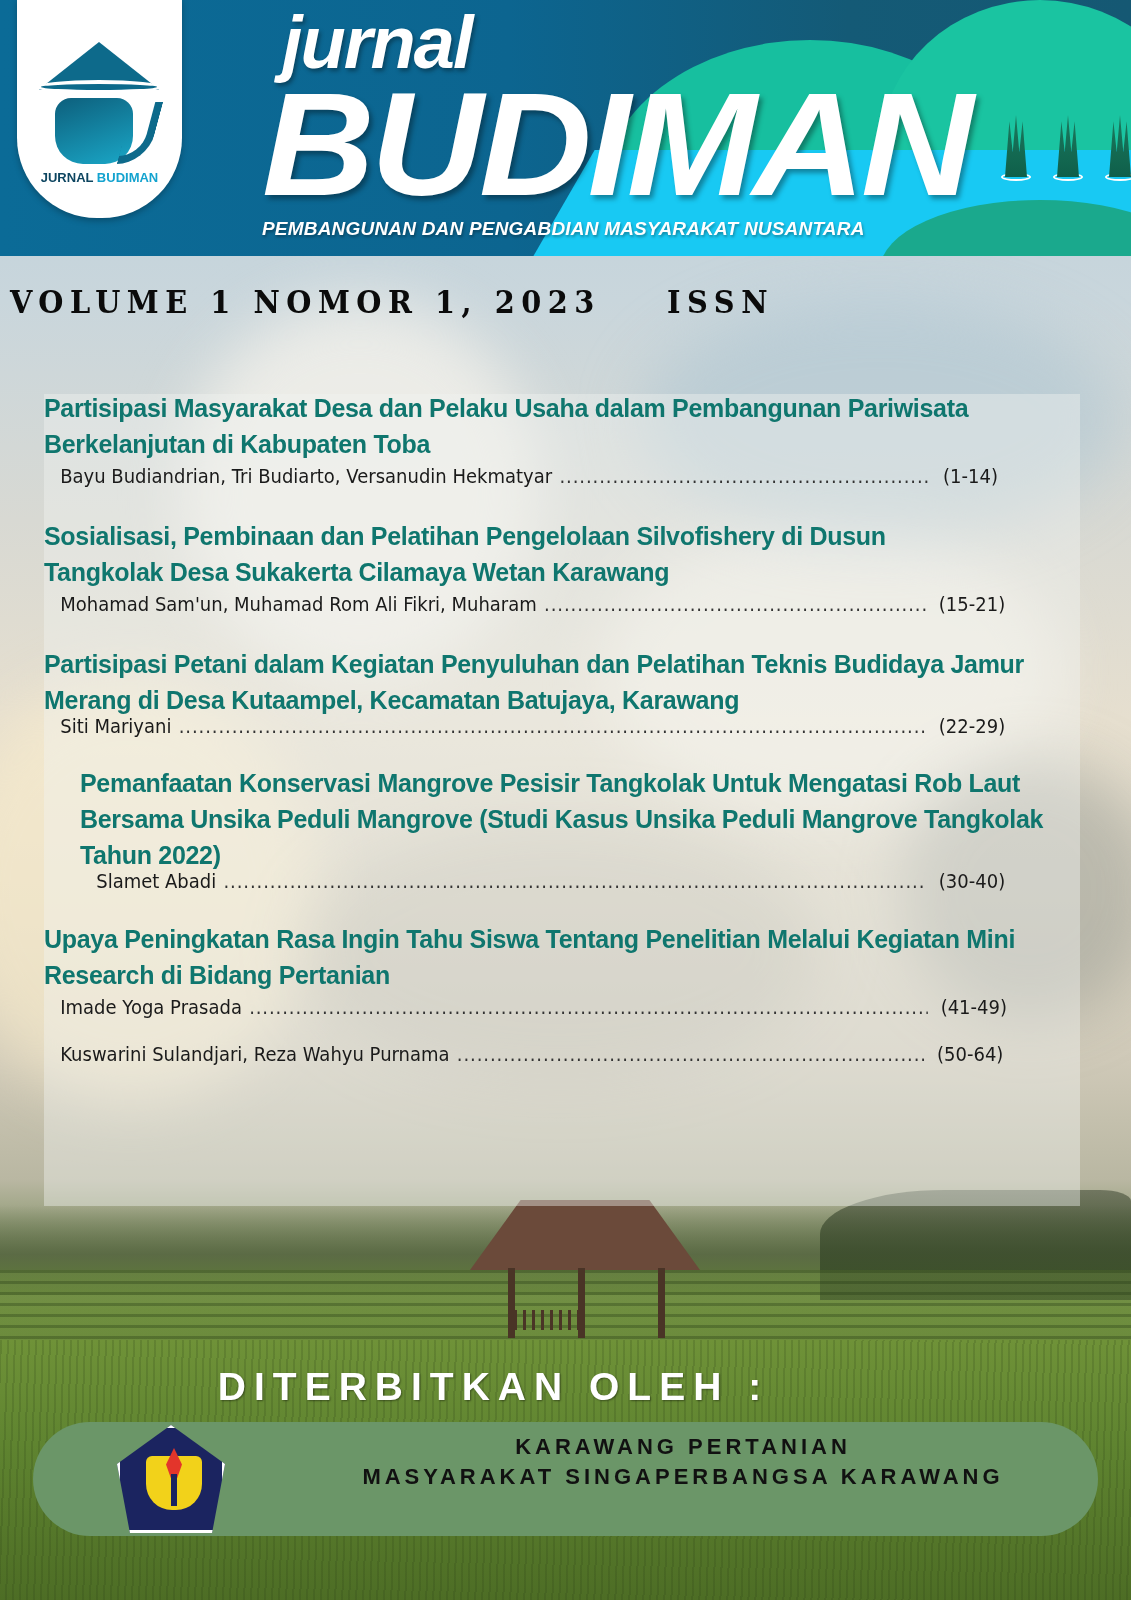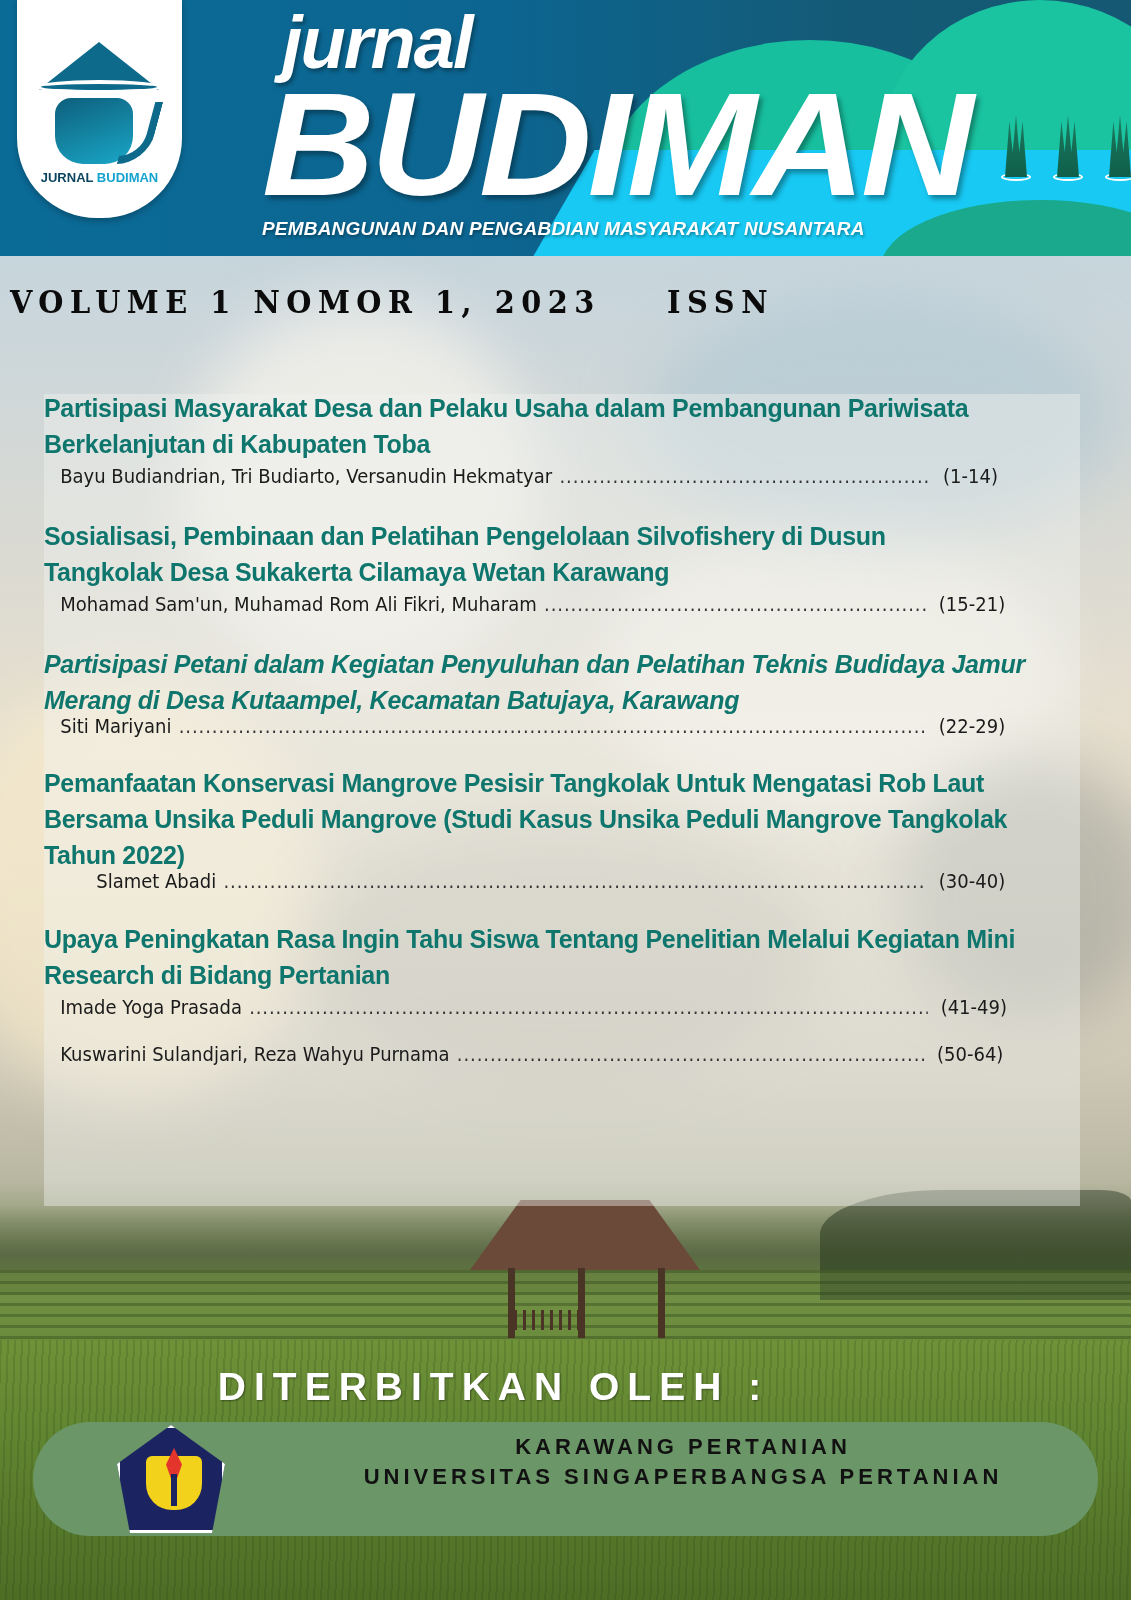--- a/index.html
+++ b/index.html
@@ -251,30 +251,30 @@
 <div class="toc-item" style="top:518px;">
   <div class="toc-title" style="width:940px;">Sosialisasi, Pembinaan dan Pelatihan Pengelolaan Silvofishery di Dusun Tangkolak Desa Sukakerta Cilamaya Wetan Karawang</div>
   <div class="toc-meta" style="padding-left:18px; width:1068px;">
     <span class="toc-authors">Mohamad Sam'un, Muhamad Rom Ali Fikri, Muharam</span>
     <span class="toc-dots">..................................................................................................................................................................................</span>
     <span class="toc-pages">(15-21)</span>
   </div>
 </div>
 
 <div class="toc-item" style="top:646px;">
-  <div class="toc-title" style="width:1010px;font-style:italic;">Partisipasi Petani dalam Kegiatan Penyuluhan dan Pelatihan Teknis Budidaya Jamur Merang di Desa Kutaampel, Kecamatan Batujaya, Karawang</div>
+  <div class="toc-title" style="width:1010px;">Partisipasi Petani dalam Kegiatan Penyuluhan dan Pelatihan Teknis Budidaya Jamur Merang di Desa Kutaampel, Kecamatan Batujaya, Karawang</div>
   <div class="toc-meta" style="padding-left:18px; width:1068px; margin-top:-6px;">
     <span class="toc-authors">Siti Mariyani</span>
     <span class="toc-dots">..................................................................................................................................................................................</span>
     <span class="toc-pages">(22-29)</span>
   </div>
 </div>
 
 <div class="toc-item" style="top:765px;">
-  <div class="toc-title" style="width:1000px;">Pemanfaatan Konservasi Mangrove Pesisir Tangkolak Untuk Mengatasi Rob Laut Bersama Unsika Peduli Mangrove (Studi Kasus Unsika Peduli Mangrove Tangkolak Tahun 2022)</div>
+  <div class="toc-title" style="width:1000px;padding-left:36px;">Pemanfaatan Konservasi Mangrove Pesisir Tangkolak Untuk Mengatasi Rob Laut Bersama Unsika Peduli Mangrove (Studi Kasus Unsika Peduli Mangrove Tangkolak Tahun 2022)</div>
   <div class="toc-meta" style="padding-left:58px; width:1068px; margin-top:-6px;">
     <span class="toc-authors">Slamet Abadi</span>
     <span class="toc-dots">..................................................................................................................................................................................</span>
     <span class="toc-pages">(30-40)</span>
   </div>
 </div>
 
 <div class="toc-item" style="top:921px;">
   <div class="toc-title" style="width:1050px;">Upaya Peningkatan Rasa Ingin Tahu Siswa Tentang Penelitian Melalui Kegiatan Mini Research di Bidang Pertanian</div>
   <div class="toc-meta" style="padding-left:18px; width:1070px;">
@@ -294,15 +294,15 @@
 
 <div class="published-by">DITERBITKAN OLEH :</div>
 <div class="publisher-box">
   <div class="uni-logo">
     <div class="uni-logo-inner"></div>
     <div class="uni-logo-flame"></div>
     <div class="uni-logo-stem"></div>
   </div>
   <div class="publisher-text">
     <div>KARAWANG PERTANIAN</div>
-    <div>UNIVERSITAS SINGAPERBANGSA PERTANIAN</div>
+    <div>MASYARAKAT SINGAPERBANGSA KARAWANG</div>
   </div>
 </div>
 
 </body></html>

